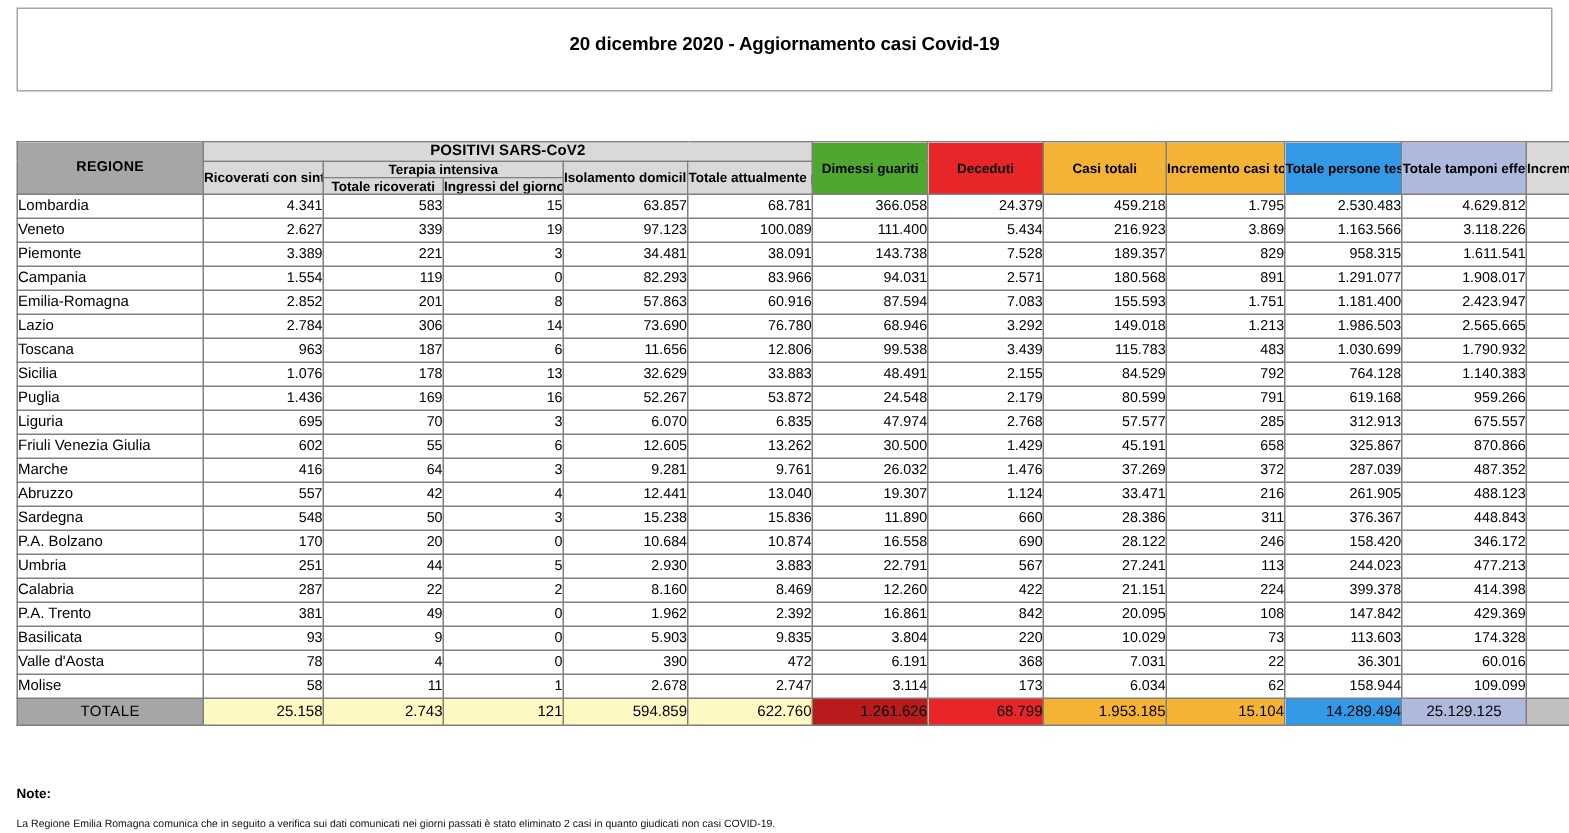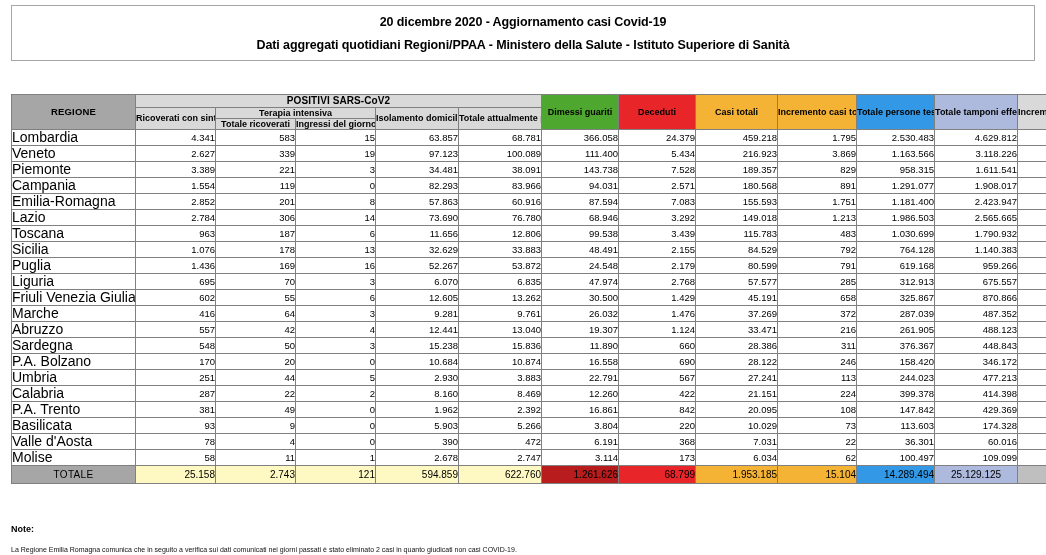--- a/index.html
+++ b/index.html
@@ -99,21 +99,21 @@
   th.grey2  { background: #d9d9d9; }
 
   th.thick-l { border-left: 2px solid #000000; }
   th.thick-r { border-right: 2px solid #000000; }
 
   
   td.region {
     background: #ffffff;
     text-align: left;
     padding: 0 0 0 3px;
-    font-size: 14px;
+    font-size: 10px;
     height: 15px;
     line-height: 15px;
   }
   td.num {
     background: #ffffff;
     text-align: right;
     padding: 0 3px 0 0;
     font-size: 9.5px;
     height: 15px;
     line-height: 15px;
@@ -160,21 +160,20 @@
     color: #111111;
   }
 </style>
 </head>
 <body>
 
 <div id="page">
 
   <div class="title-box">
     <div class="title-line1">20 dicembre 2020 - Aggiornamento casi Covid-19</div>
-    <div class="title-line2">Dati aggregati quotidiani Regioni/PPAA - Ministero della Salute - Istituto Superiore di Sanità</div>
   </div>
 
   <div class="table-wrap">
     <table class="grid">
       <colgroup>
         <col style="width:124px">
         <col style="width:80px">
         <col style="width:80px">
         <col style="width:80px">
         <col style="width:83px">
@@ -482,21 +481,21 @@
             <td class="num">147.842</td>
             <td class="num">429.369</td>
             <td class="num">1.832</td>
           </tr>
           <tr>
             <td class="region">Basilicata</td>
             <td class="num">93</td>
             <td class="num">9</td>
             <td class="num">0</td>
             <td class="num">5.903</td>
-            <td class="num">5.266</td>
+            <td class="num">9.835</td>
             <td class="num thick-l">3.804</td>
             <td class="num">220</td>
             <td class="num thick-l">10.029</td>
             <td class="num thick-r">73</td>
             <td class="num">113.603</td>
             <td class="num">174.328</td>
             <td class="num">1.039</td>
           </tr>
           <tr>
             <td class="region">Valle d'Aosta</td>
@@ -517,21 +516,21 @@
             <td class="region">Molise</td>
             <td class="num">58</td>
             <td class="num">11</td>
             <td class="num">1</td>
             <td class="num">2.678</td>
             <td class="num">2.747</td>
             <td class="num thick-l">3.114</td>
             <td class="num">173</td>
             <td class="num thick-l">6.034</td>
             <td class="num thick-r">62</td>
-            <td class="num">100.497</td>
+            <td class="num">158.944</td>
             <td class="num">109.099</td>
             <td class="num">878</td>
           </tr>
         </tbody>
 
       <tfoot>
         <tr class="totals">
           <td class="t-region">TOTALE</td>
           <td class="t-grey">25.158</td>
           <td class="t-grey">2.743</td>

